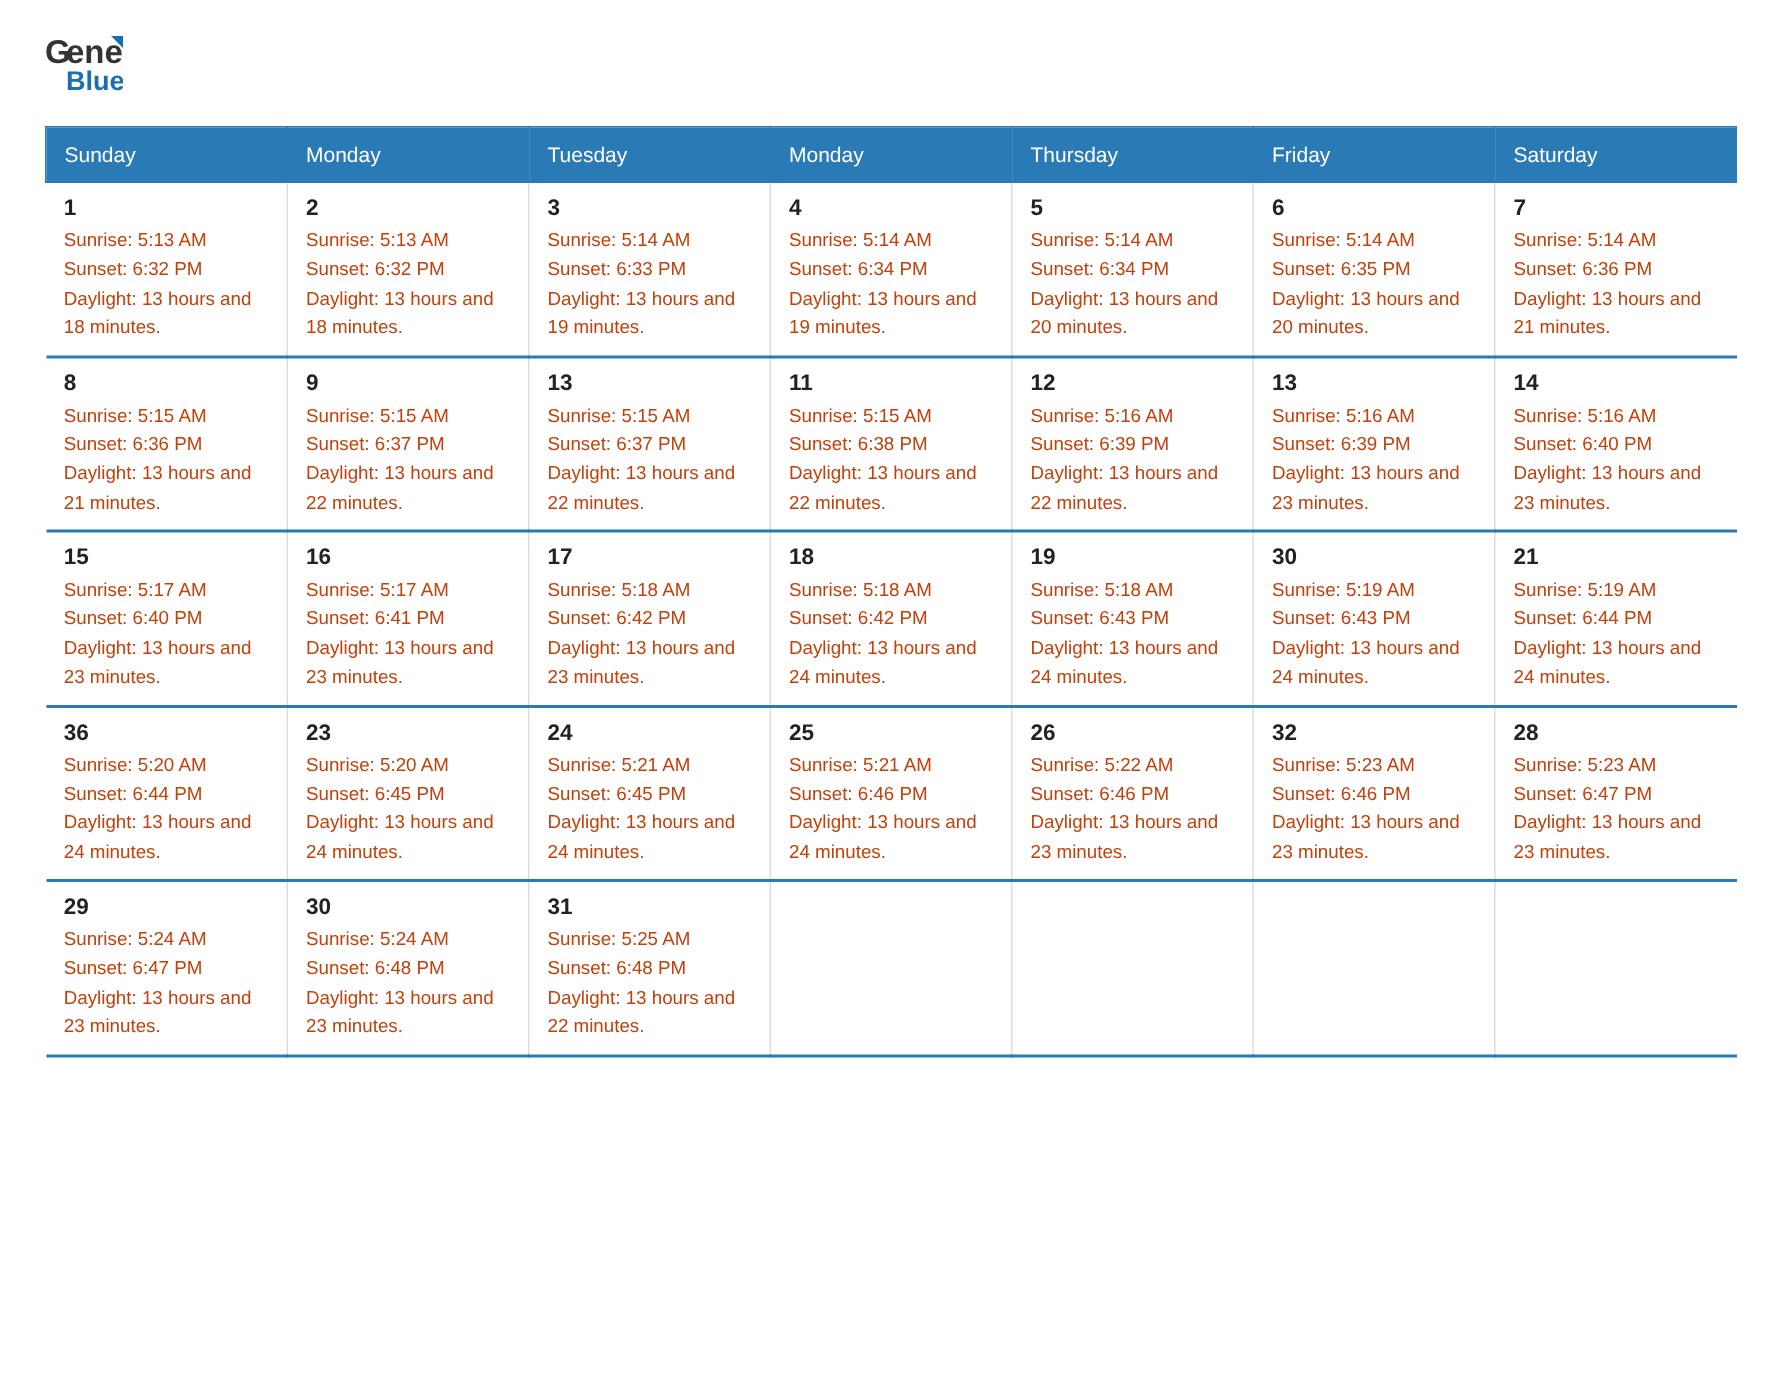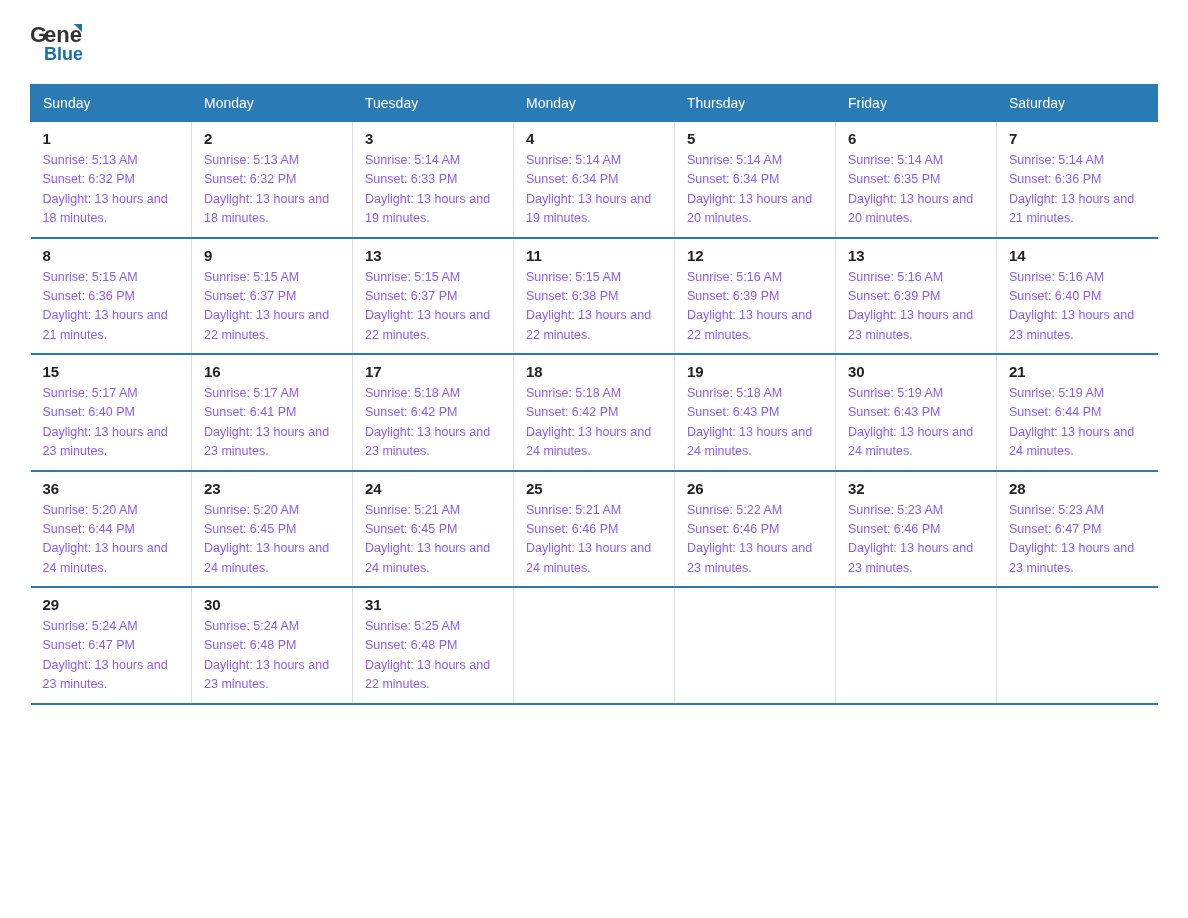--- a/index.html
+++ b/index.html
@@ -68,21 +68,21 @@
     }
     .day-number {
       font-size: 15px;
       font-weight: bold;
       color: #222;
       margin-bottom: 4px;
     }
     .day-info {
       font-size: 12.5px;
       line-height: 1.55;
-      color: #8b5cf6;
+      color: #c2410c;
     }
     .empty-cell {
       background: #fff;
     }
   </style>
 </head>
 <body>
 
 <div class="header">
   <div class="logo">

